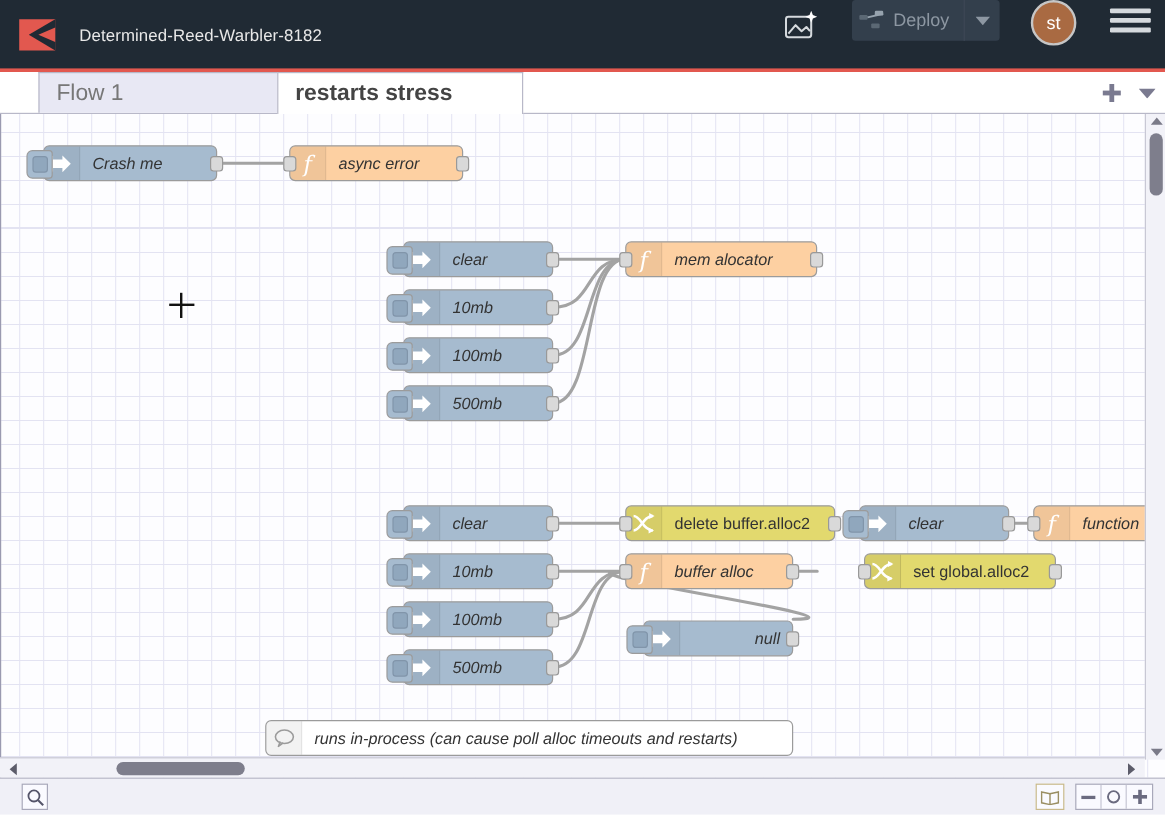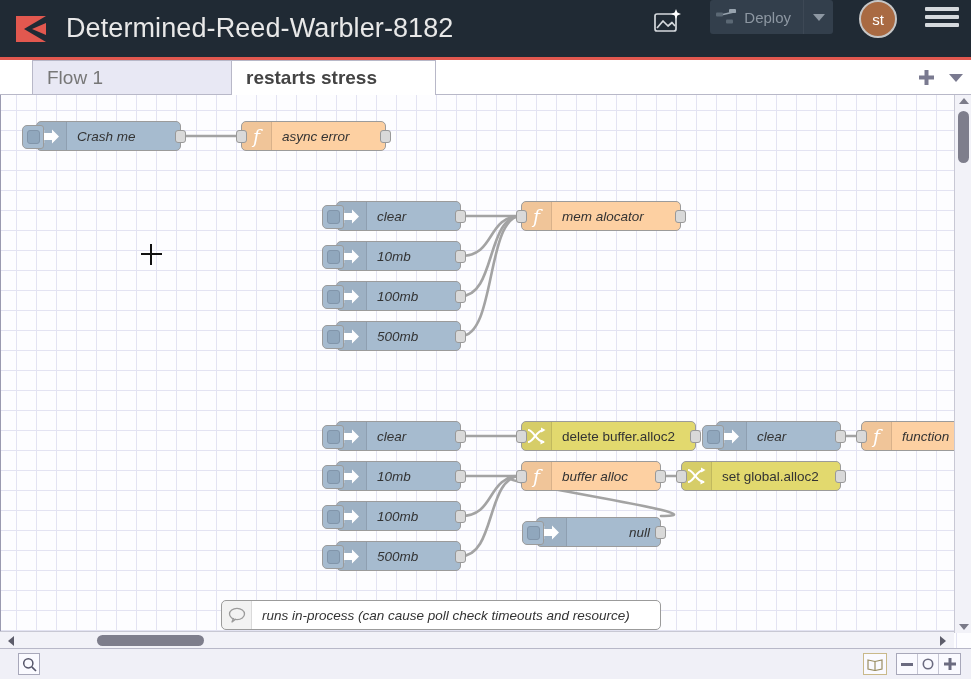--- a/index.html
+++ b/index.html
@@ -15,21 +15,21 @@
   
   #header {
     position: absolute; left: 0; top: 0; width: 971px; height: 60px;
     background: #202a34;
     border-bottom: 3px solid #e2584f;
     display: flex; align-items: center;
   }
   #logo-wrap { margin-left: 14px; width: 38px; height: 34px; display:flex; align-items:center; }
   #title-text {
     margin-left: 14px; color: #e8e8e8;
-    font-size: 27px; font-weight: 400; letter-spacing: .1px;
+    font-size: 14px; font-weight: 400; letter-spacing: .1px;
     white-space: nowrap;
   }
   #header-right {
     margin-left: auto; display: flex; align-items: flex-start; gap: 12px;
     padding-right: 12px; height: 100%;
   }
   .hdr-btn {
     display: flex; align-items: center; justify-content: center;
     cursor: pointer;
   }
@@ -443,21 +443,21 @@
           </div>
           <div class="node-icon">
             <svg width="19" height="17" viewBox="0 0 19 17">
               <path d="M2,5 H10 V1.5 L17,8.5 L10,15.5 V12 H2 Z" fill="#ffffff"></path>
               <rect x="0" y="2" width="2.2" height="13" fill="#ffffff"></rect>
             </svg>
           </div>
           <div class="nlabel">null</div>
           <div class="port out"></div>
         </div>
-        <div class="node node-change nonitalic" style="left: 680px; top: 366px; width: 160px;">
+        <div class="node node-change nonitalic" style="left: 719px; top: 366px; width: 160px;">
           <div class="node-icon">
             <svg width="19" height="19" viewBox="0 0 19 19">
               <path d="M1,3 C7,3 9,15 17,15" fill="none" stroke="#fff" stroke-width="2.1"></path>
               <path d="M1,15 C7,15 9,3 17,3" fill="none" stroke="#fff" stroke-width="2.1"></path>
               <path d="M14,0.5 L18.5,3 L14,5.5 Z" fill="#fff"></path>
               <path d="M13.5,12.5 L18,15 L13.5,17.5 Z" fill="#fff"></path>
             </svg>
           </div>
           <div class="nlabel">set global.alloc2</div>
           <div class="port in"></div>
@@ -487,21 +487,21 @@
         </div>
       </div>
 
     <div class="node node-comment" id="comment-node" style="left: 220px; top: 505px; width: 440px;">
       <div class="node-icon">
         <svg width="18" height="16" viewBox="0 0 18 16">
           <ellipse cx="9" cy="7" rx="7.5" ry="5.6" fill="none" stroke="#9b9b9b" stroke-width="1.3"></ellipse>
           <path d="M5.5,11 L4,15 L8,12" fill="none" stroke="#9b9b9b" stroke-width="1.3" stroke-linejoin="round"></path>
         </svg>
       </div>
-      <div class="nlabel">runs in-process (can cause poll check timeouts and resource)</div>
+      <div class="nlabel">runs in-process (can cause poll alloc timeouts and restarts)</div>
     </div>
 
     <div id="crosshair" style="left: 140px; top: 149px; width: 21px; height: 21px;">
       <div style="left:0;top:9px;width:21px;height:1.6px;"></div>
       <div style="left:9px;top:0;width:1.6px;height:21px;"></div>
     </div>
   </div>
 
   <div id="vscroll">
     <div class="arrow-up"></div>

